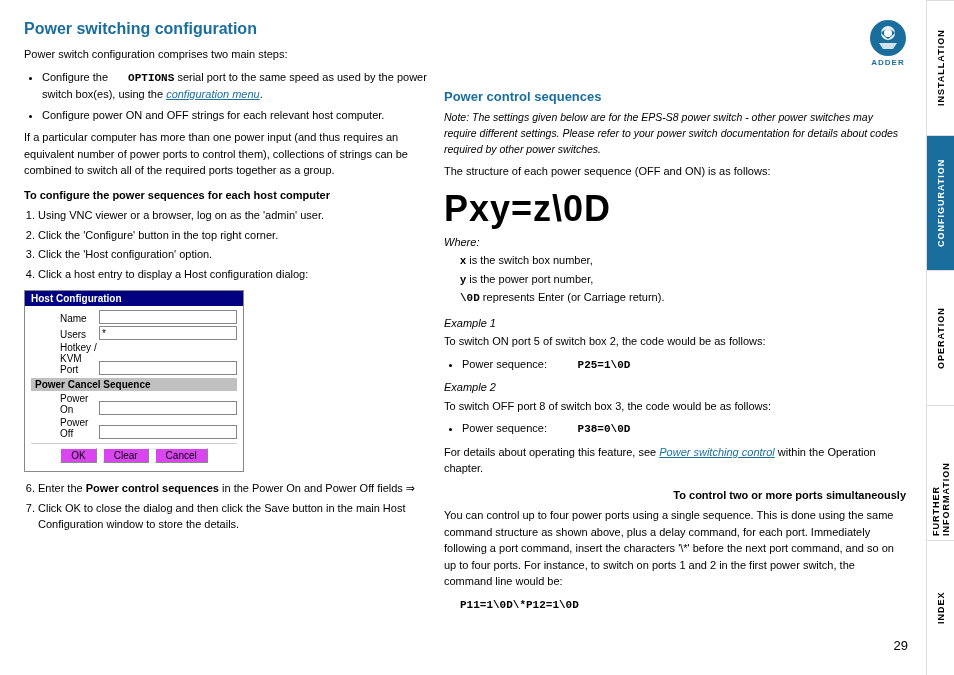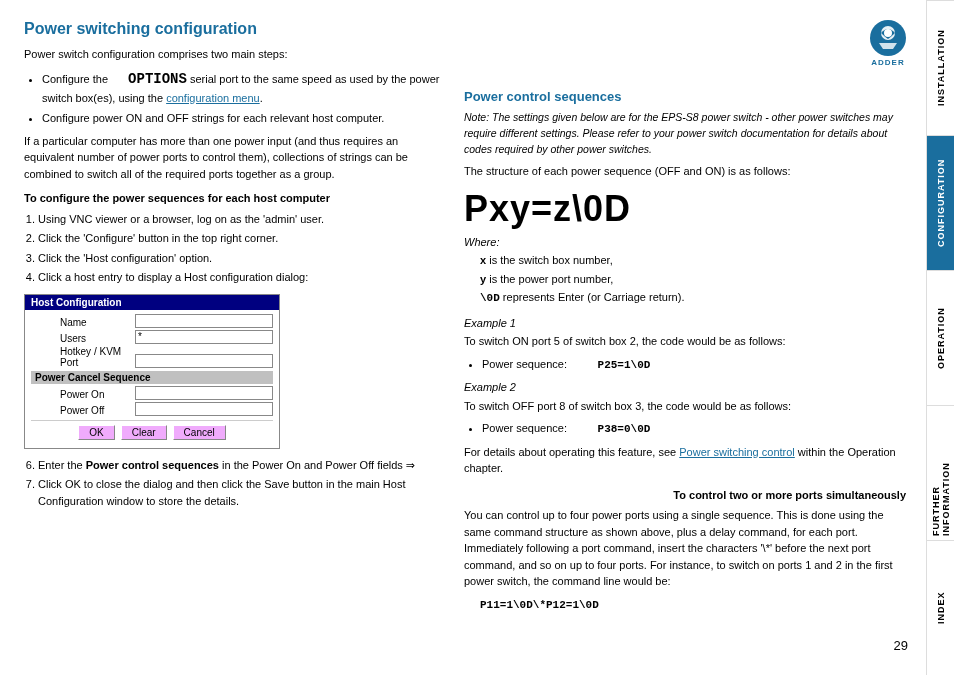--- a/index.html
+++ b/index.html
@@ -10,21 +10,20 @@
       color: #000;
       width: 954px;
       height: 675px;
       overflow: hidden;
       display: flex;
     }
     .main-content {
       flex: 1;
       padding: 20px 20px 20px 24px;
       display: flex;
-      gap: 20px;
     }
     .left-column {
       flex: 1;
       max-width: 420px;
     }
     .right-column {
       flex: 1;
     }
     .page-title {
       color: #1a6e9e;
@@ -38,28 +37,29 @@
       font-weight: bold;
       margin-bottom: 6px;
     }
     p {
       font-size: 11px;
       line-height: 1.5;
       margin-bottom: 6px;
     }
     .options-text {
       font-family: 'Courier New', monospace;
-      font-size: 14px;
+      font-size: 11px;
       font-weight: bold;
       text-transform: uppercase;
       padding-left: 17px;
     }
     .link-text {
       color: #1a6e9e;
       text-decoration: underline;
+      font-style: italic;
     }
     ul {
       margin-left: 18px;
       margin-bottom: 6px;
     }
     ul li {
       margin-bottom: 4px;
       line-height: 1.5;
     }
     .bold-heading {
@@ -71,21 +71,21 @@
     ol {
       margin-left: 14px;
       margin-bottom: 6px;
     }
     ol li {
       margin-bottom: 3px;
       line-height: 1.5;
     }
     .dialog-box {
       border: 1px solid #888;
-      width: 256px;
+      width: 220px;
       margin: 8px 0;
       background: #f0f0f0;
     }
     .dialog-title-bar {
       background: #000080;
       color: white;
       font-size: 10px;
       font-weight: bold;
       padding: 2px 6px;
     }
@@ -123,21 +123,21 @@
     }
     .dialog-buttons {
       display: flex;
       justify-content: center;
       gap: 6px;
       padding: 4px 0 4px 0;
       border-top: 1px solid #ccc;
       margin-top: 4px;
     }
     .dialog-btn {
-      background: #f0abfc;
+      background: #d946ef;
       border: 1px solid #888;
       border-top-color: #fff;
       border-left-color: #fff;
       font-size: 10px;
       padding: 1px 10px;
       cursor: pointer;
     }
     .note-italic {
       font-style: italic;
       font-size: 10.5px;

